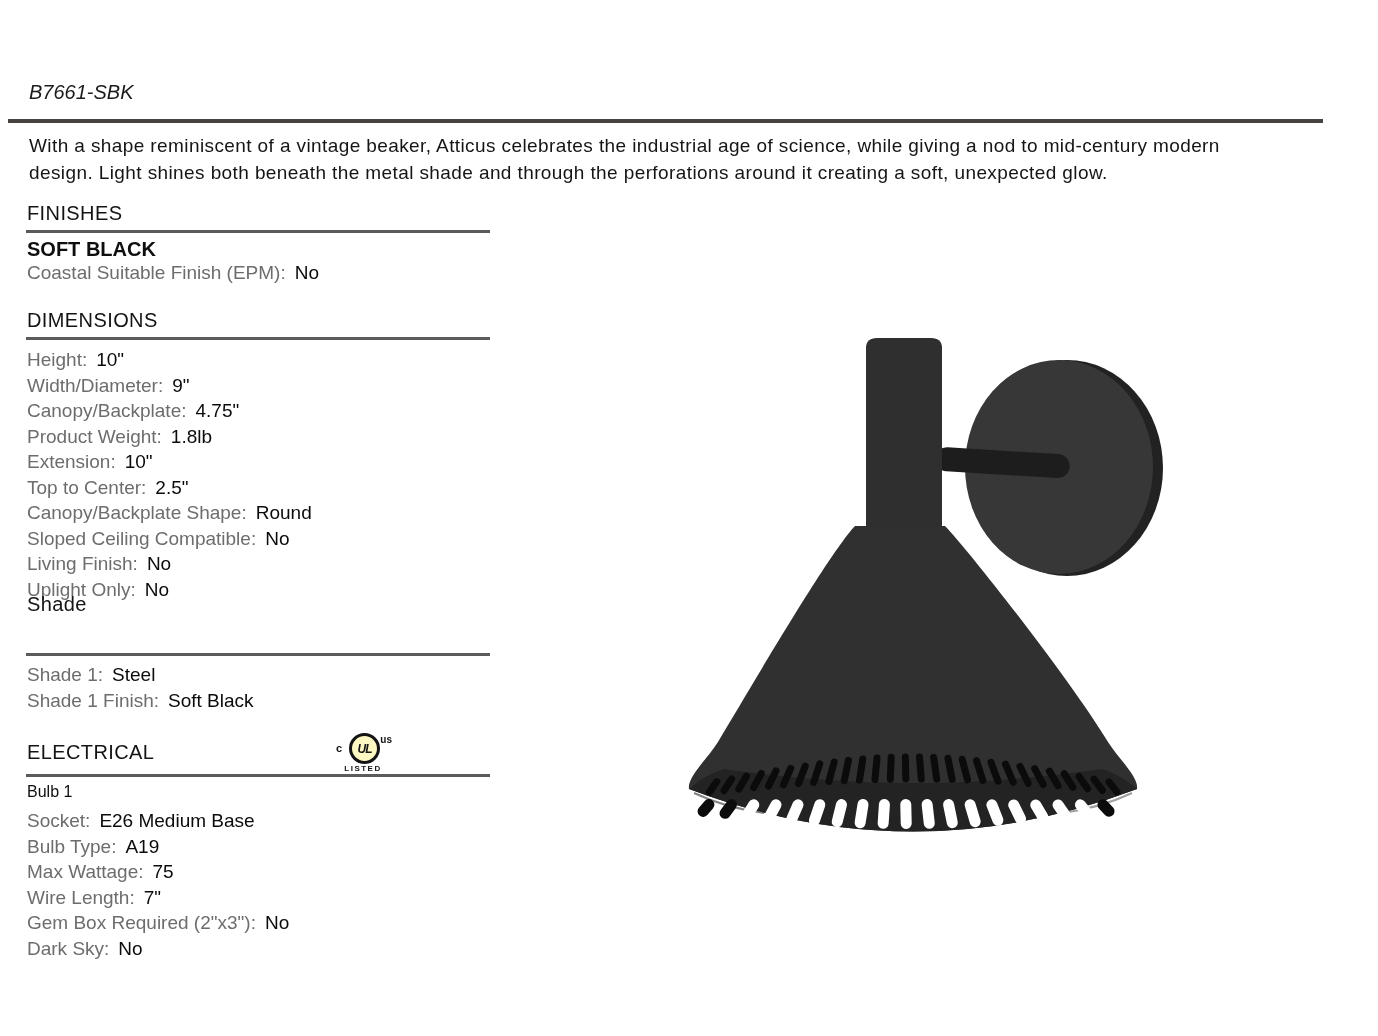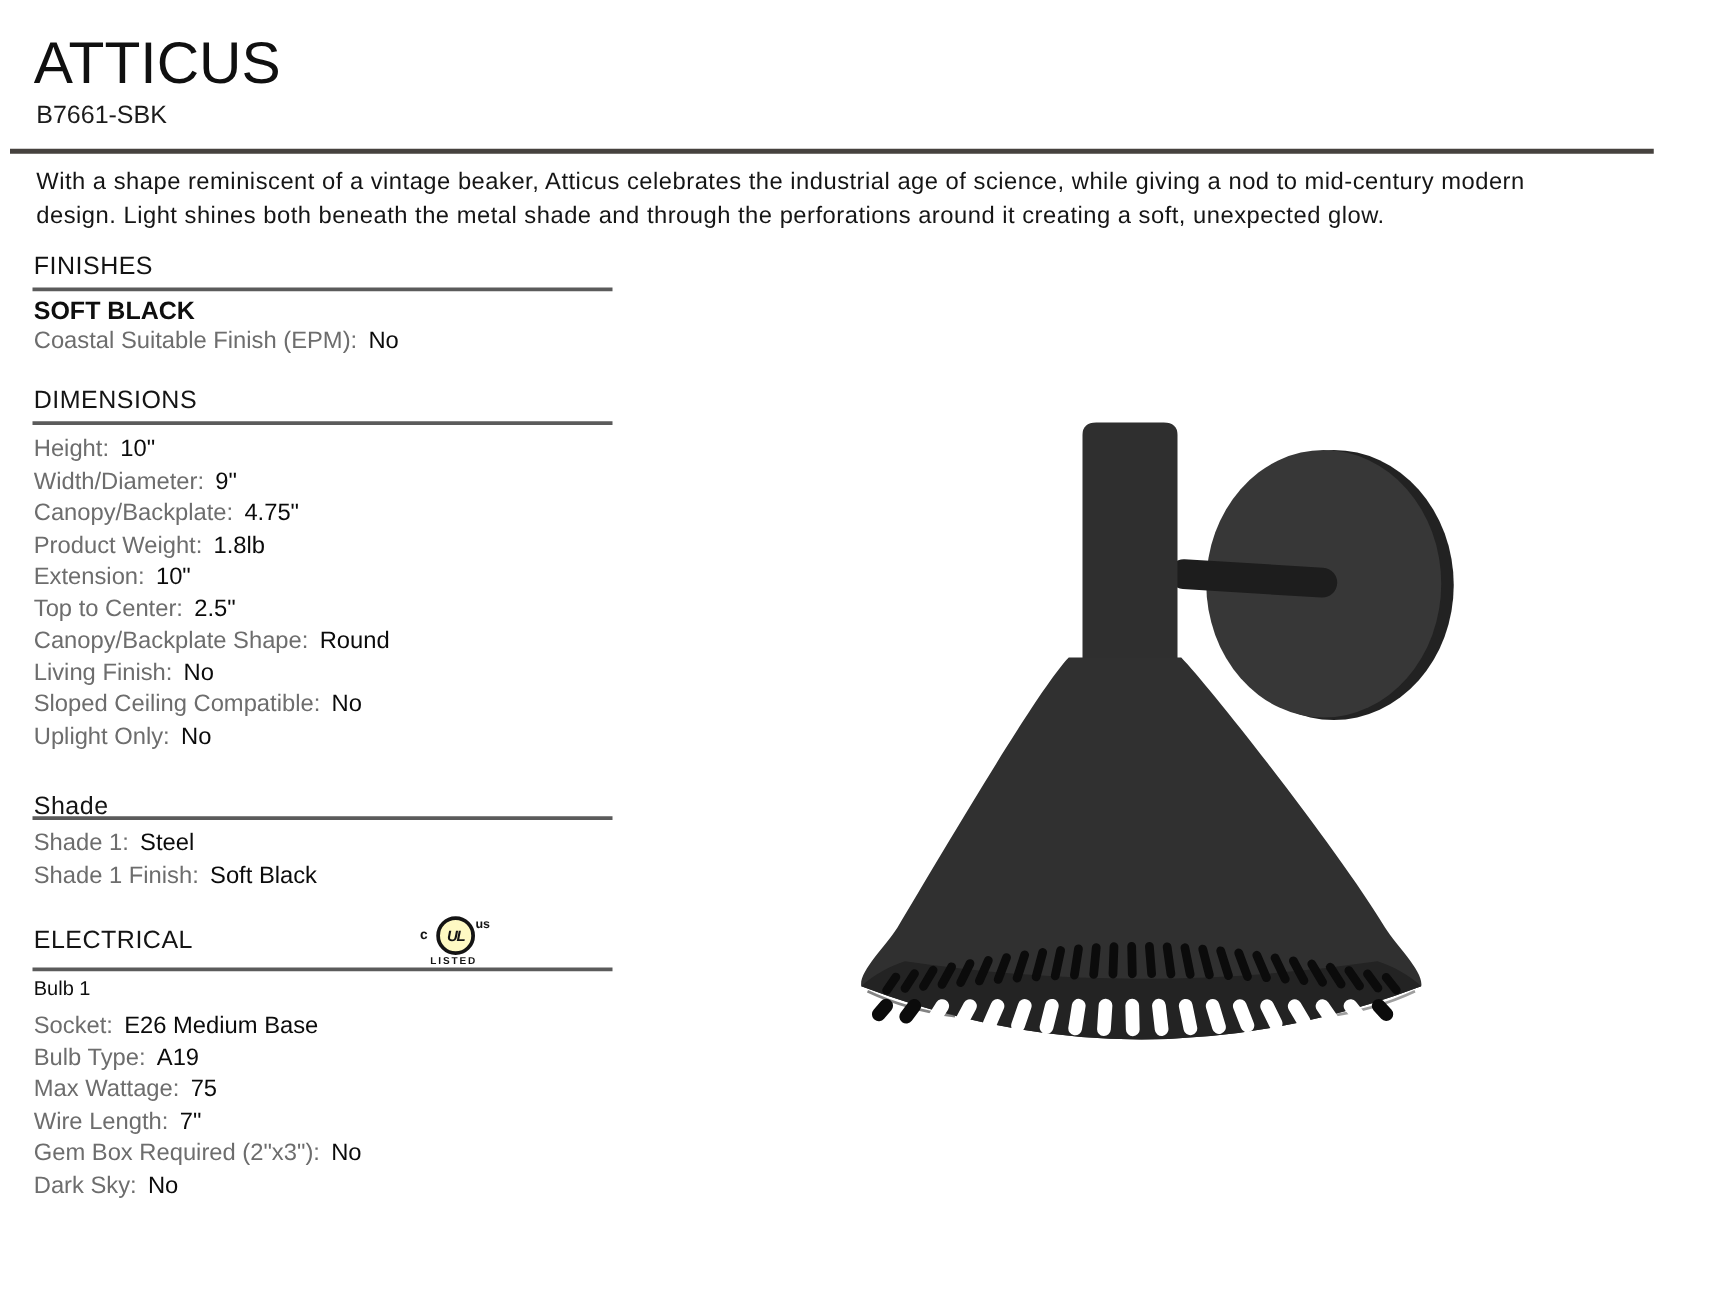--- a/index.html
+++ b/index.html
@@ -2,61 +2,60 @@
 <html><head>
 <meta charset="utf-8">
 <title>Spec Sheet</title>
 <style>
   html,body{margin:0;padding:0;background:#ffffff;}
   .page{position:relative;width:1378px;height:1036px;background:#ffffff;
         font-family:"Liberation Sans",sans-serif;overflow:hidden;color:#141414;}
 
   .title{position:absolute;left:27px;top:24px;font-size:47px;line-height:1.1;
          letter-spacing:0px;color:#101010;font-weight:400;white-space:nowrap;}
-  .sku{position:absolute;left:29px;top:81px;font-size:20px;color:#1b1b1b;white-space:nowrap;}
+  .sku{position:absolute;left:29px;top:81px;font-size:20px;color:#1b1b1b;white-space:nowrap;font-style:italic;}
   .title-rule{position:absolute;left:8px;top:119px;width:1315px;height:4px;background:#46423e;}
 
   .description{position:absolute;left:29px;top:133px;width:1330px;font-size:19px;
                line-height:26.5px;color:#151515;letter-spacing:0.4px;}
   .description div{white-space:nowrap;}
 
   .section-heading{position:absolute;left:27px;font-size:20px;color:#141414;
                    letter-spacing:0.4px;white-space:nowrap;font-weight:400;text-align:right;}
   .rule{position:absolute;left:26px;width:464px;height:3px;background:#5b5b5b;}
   .finish-name{position:absolute;left:27px;font-size:20px;font-weight:700;color:#0e0e0e;white-space:nowrap;}
   .subhead{position:absolute;left:27px;font-size:16px;color:#0e0e0e;white-space:nowrap;}
 
   .rows{position:absolute;left:27px;width:480px;}
   .row{line-height:25.5px;font-size:19px;white-space:nowrap;}
   .lbl{color:#6d6d6d;margin-top:42px;}
   .val{color:#0b0b0b;margin-left:9px;}
 
   .h-finishes{top:202px;}   .r-finishes{top:230px;}   .fn-soft-black{top:238px;} .rows-finishes{top:260px;}
   .h-dimensions{top:309px;} .r-dimensions{top:337px;} .rows-dimensions{top:347px;}
-  .h-shade{top:634px;}      .r-shade{top:653px;}      .rows-shade{top:662px;}
+  .h-shade{top:593px;}      .r-shade{top:653px;}      .rows-shade{top:662px;}
   .h-electrical{top:741px;} .r-electrical{top:774px;} .sh-bulb1{top:783px;} .rows-electrical{top:808px;}
 
   
   .ul-badge{position:absolute;left:334px;top:733px;width:58px;height:44px;color:#141414;}
   .ul-circle{position:absolute;left:15px;top:0;width:25px;height:25px;border:3px solid #141414;
              border-radius:50%;display:flex;align-items:center;justify-content:center;
              font-weight:700;font-size:12px;font-style:italic;letter-spacing:-1px;background:#fef9c3;}
   .ul-c{position:absolute;left:2px;top:9px;font-size:11px;font-weight:700;}
   .ul-us{position:absolute;right:0px;top:1px;font-size:10px;font-weight:700;}
   .ul-listed{position:absolute;left:0;top:31px;width:58px;text-align:center;
              font-size:8px;font-weight:700;letter-spacing:1.5px;}
 
   .lamp{position:absolute;left:640px;top:300px;width:570px;height:580px;}
 </style>
 </head>
 <body>
 
 <div class="page">
 
-  <div class="title">ATTICUS</div>
   <div class="sku">B7661-SBK</div>
   <div class="title-rule"></div>
 
   <div class="description">
     <div>With a shape reminiscent of a vintage beaker, Atticus celebrates the industrial age of science, while giving a nod to mid-century modern</div>
     <div>design. Light shines both beneath the metal shade and through the perforations around it creating a soft, unexpected glow.</div>
   </div>
 
   <div class="section-heading h-finishes">FINISHES</div>
   <div class="rule r-finishes"></div>
@@ -70,22 +69,22 @@
   <div class="section-heading h-dimensions">DIMENSIONS</div>
   <div class="rule r-dimensions"></div>
   <div class="rows rows-dimensions">
     <div class="row"><span class="lbl">Height:</span><span class="val">10"</span></div>
     <div class="row"><span class="lbl">Width/Diameter:</span><span class="val">9"</span></div>
     <div class="row"><span class="lbl">Canopy/Backplate:</span><span class="val">4.75"</span></div>
     <div class="row"><span class="lbl">Product Weight:</span><span class="val">1.8lb</span></div>
     <div class="row"><span class="lbl">Extension:</span><span class="val">10"</span></div>
     <div class="row"><span class="lbl">Top to Center:</span><span class="val">2.5"</span></div>
     <div class="row"><span class="lbl">Canopy/Backplate Shape:</span><span class="val">Round</span></div>
+    <div class="row"><span class="lbl">Sloped Ceiling Compatible:</span><span class="val">No</span></div>
     <div class="row"><span class="lbl">Living Finish:</span><span class="val">No</span></div>
-    <div class="row"><span class="lbl">Sloped Ceiling Compatible:</span><span class="val">No</span></div>
     <div class="row"><span class="lbl">Uplight Only:</span><span class="val">No</span></div>
   </div>
 
   <div class="section-heading h-shade">Shade</div>
   <div class="rule r-shade"></div>
   <div class="rows rows-shade">
     <div class="row"><span class="lbl">Shade 1:</span><span class="val">Steel</span></div>
     <div class="row"><span class="lbl">Shade 1 Finish:</span><span class="val">Soft Black</span></div>
   </div>
 

